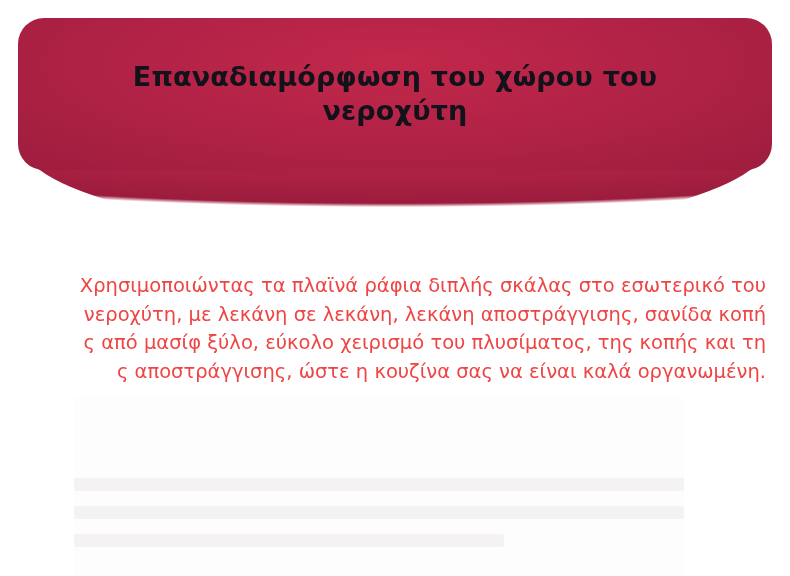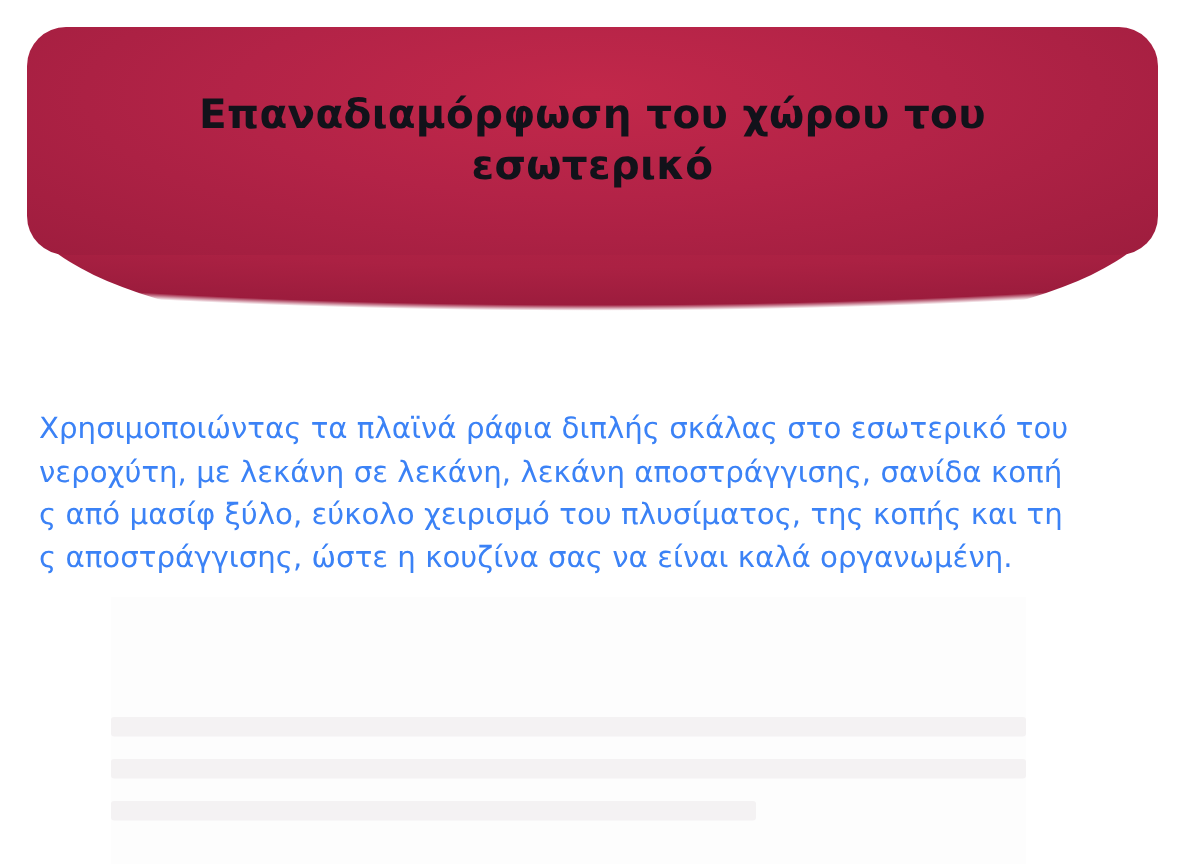--- a/index.html
+++ b/index.html
@@ -67,24 +67,24 @@
     text-align: center;
     line-height: 1.25;
   }
 
   
   .body-text {
     position: absolute;
     left: 26px;
     top: 272px;
     width: 740px;
-    color: #3b82f6;
+    color: #ef4444;
     font-size: 19.5px;
     line-height: 1.47;
-    text-align: left;
+    text-align: right;
     white-space: pre-line;
   }
 
   
   .ghost {
     position: absolute;
     left: 74px;
     top: 398px;
     width: 610px;
     height: 178px;
@@ -100,21 +100,21 @@
   .g3 { left: 0px;   top: 136px; width: 430px; height: 13px; }
 </style>
 </head>
 <body>
 
 <div class="page">
 
   <div class="hero-wrap">
     <div class="hero-curve"></div>
     <div class="hero"></div>
-    <div class="hero-title">Επαναδιαμόρφωση του χώρου του εσωτερικό</div>
+    <div class="hero-title">Επαναδιαμόρφωση του χώρου του νεροχύτη</div>
   </div>
 
   <div class="body-text">Χρησιμοποιώντας τα πλαϊνά ράφια διπλής σκάλας στο εσωτερικό του
  νεροχύτη, με λεκάνη σε λεκάνη, λεκάνη αποστράγγισης, σανίδα κοπή
 ς από μασίφ ξύλο, εύκολο χειρισμό του πλυσίματος, της κοπής και τη
 ς αποστράγγισης, ώστε η κουζίνα σας να είναι καλά οργανωμένη.</div>
 
   <div class="ghost">
     <div class="ghost-line g1"></div>
     <div class="ghost-line g2"></div>

